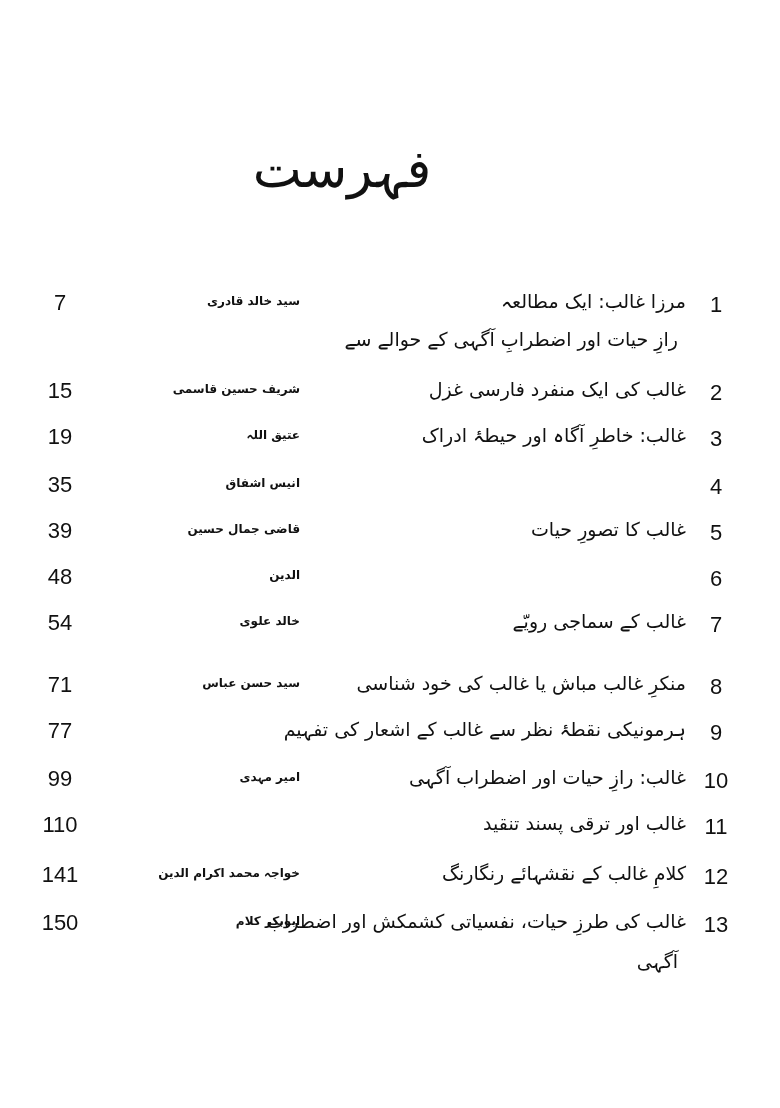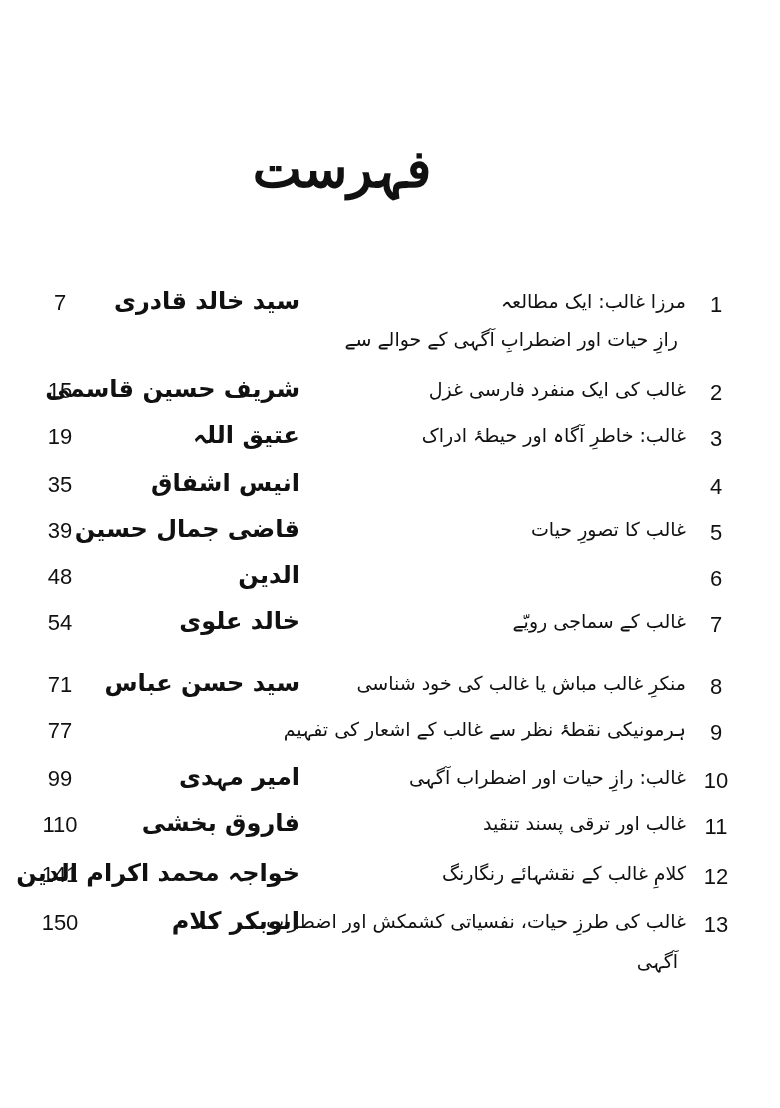--- a/index.html
+++ b/index.html
@@ -22,21 +22,21 @@
       background: #ffffff;
     }
     .title {
       position: absolute;
       left: 0;
       width: 684px;
       top: 138px;
       text-align: center;
       font-family: "DejaVu Serif", serif;
       font-size: 52px;
-      font-weight: bold;
+      font-weight: normal;
       direction: rtl;
       line-height: 1.2;
     }
     .toc {
       position: absolute;
       left: 0; top: 0;
       width: 780px; height: 1108px;
     }
     .row {
       position: absolute;
@@ -66,21 +66,21 @@
       top: 0;
       white-space: nowrap;
     }
     .author {
       position: absolute;
       left: 110px;
       width: 190px;
       text-align: right;
       direction: rtl;
       font-family: "DejaVu Sans", sans-serif;
-      font-size: 24px;
+      font-size: 12px;
       font-weight: bold;
       line-height: 34px;
       top: 0;
       white-space: nowrap;
     }
     .page-num {
       position: absolute;
       left: 30px;
       width: 60px;
       text-align: center;
@@ -173,21 +173,20 @@
     <div class="row" style="top:760px;">
       <span class="num">10</span>
       <span class="entry-title">غالب: رازِ حیات اور اضطراب آگہی</span>
       <span class="author">امیر مہدی</span>
       <span class="page-num">99</span>
     </div>
 
     <div class="row" style="top:806px;">
       <span class="num">11</span>
       <span class="entry-title">غالب اور ترقی پسند تنقید</span>
-      <span class="author">فاروق بخشی</span>
       <span class="page-num">110</span>
     </div>
 
     <div class="row" style="top:856px;">
       <span class="num">12</span>
       <span class="entry-title">کلامِ غالب کے نقشہائے رنگارنگ</span>
       <span class="author">خواجہ محمد اکرام الدین</span>
       <span class="page-num">141</span>
     </div>
 

